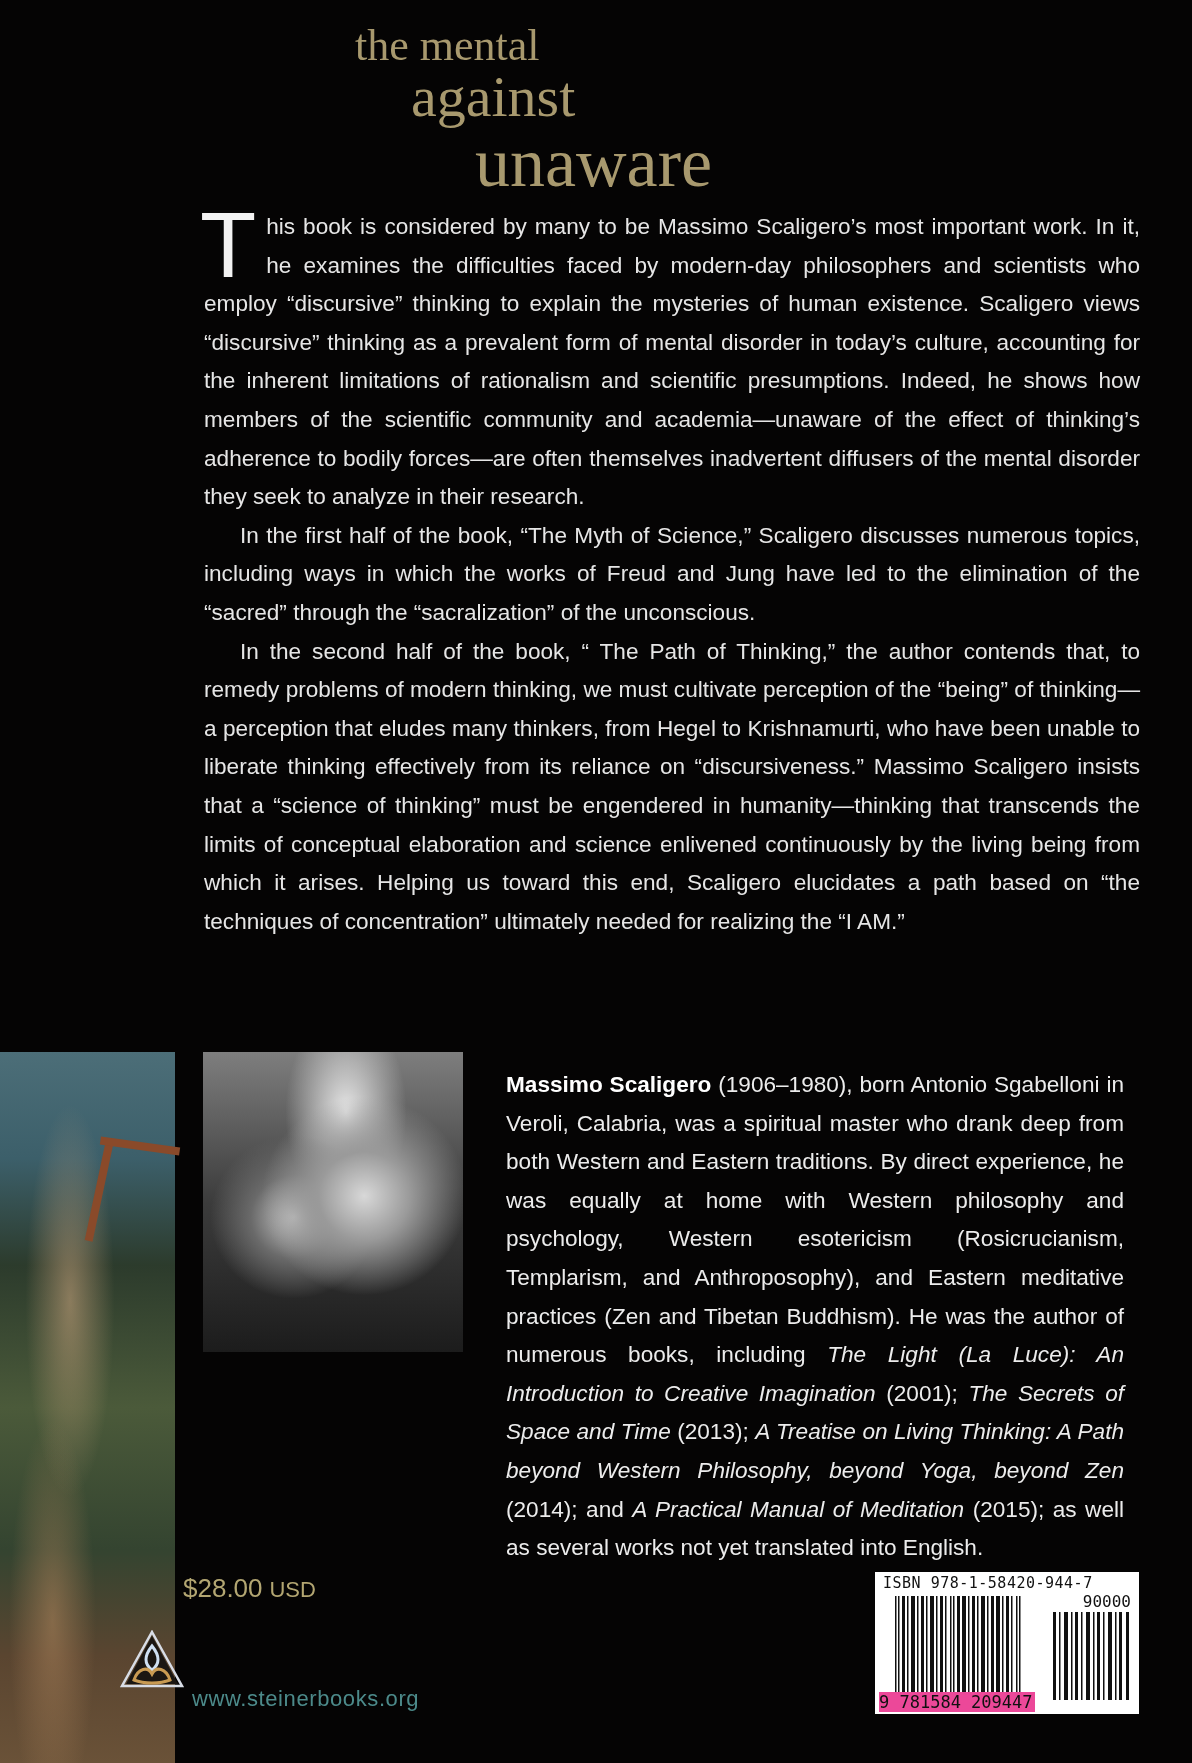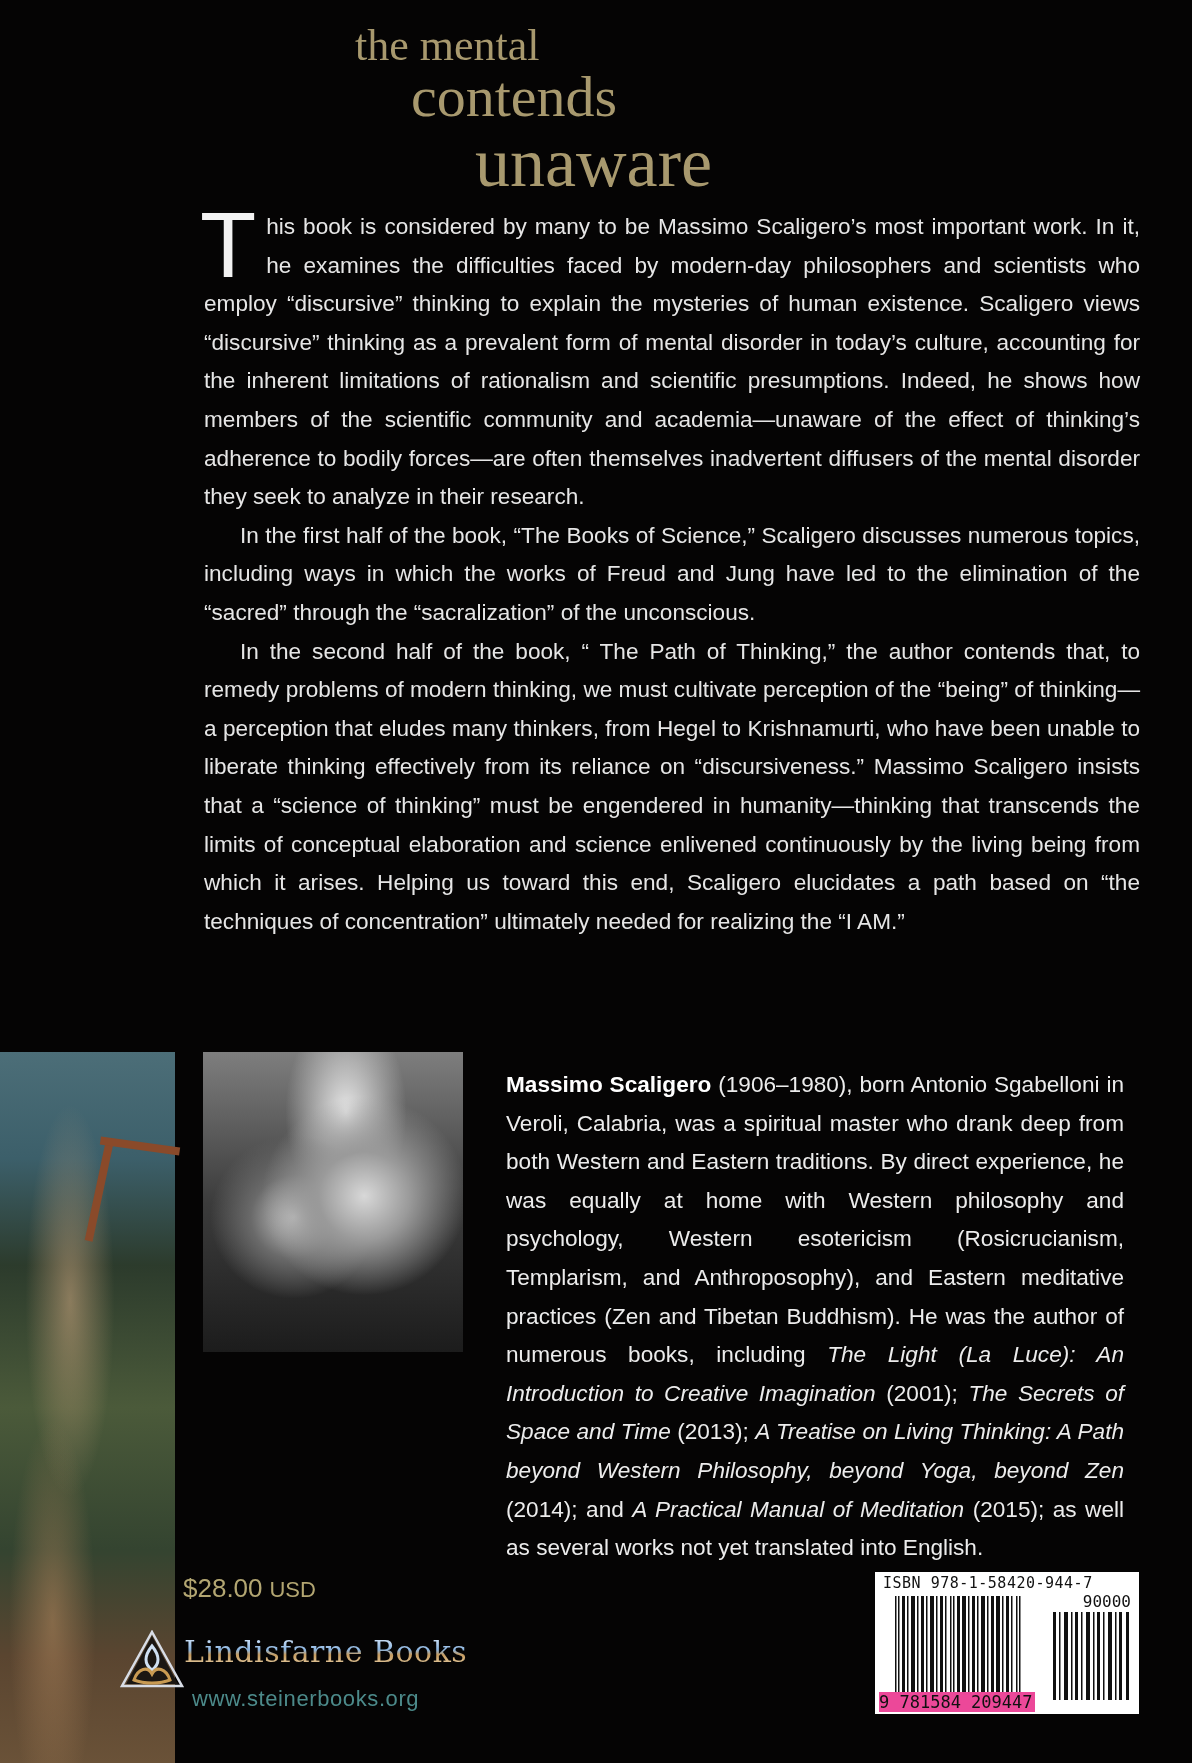--- a/index.html
+++ b/index.html
@@ -105,29 +105,29 @@
     .ean-digits {
       position: absolute; left: 4px; bottom: 2px; font-family: "DejaVu Sans Mono", monospace;
       font-size: 17px; color: #111; white-space: nowrap; background: #ec4899; padding-right: 2px;
     }
   </style>
 </head>
 <body>
 
 <div class="title-block">
   <div class="title-line t1">the mental</div>
-  <div class="title-line t2">contends</div>
+  <div class="title-line t2">against</div>
   <div class="title-line t3">unaware</div>
 </div>
 
 <div class="desc">
   <p>
     <span class="dropcap">T</span><span>his book is considered by many to be Massimo Scaligero’s most important work. In it, he examines the difficulties faced by modern-day philosophers and scientists who employ “discursive” thinking to explain the mysteries of human existence. Scaligero views “discursive” thinking as a prevalent form of mental disorder in today’s culture, accounting for the inherent limitations of rationalism and scientific presumptions. Indeed, he shows how members of the scientific community and academia—unaware of the effect of thinking’s adherence to bodily forces—are often themselves inadvertent diffusers of the mental disorder they seek to analyze in their research.</span>
   </p>
-  <p class="indent">In the first half of the book, “The Books of Science,” Scaligero discusses numerous topics, including ways in which the works of Freud and Jung have led to the elimination of the “sacred” through the “sacralization” of the unconscious.</p>
+  <p class="indent">In the first half of the book, “The Myth of Science,” Scaligero discusses numerous topics, including ways in which the works of Freud and Jung have led to the elimination of the “sacred” through the “sacralization” of the unconscious.</p>
   <p class="indent">In the second half of the book, “ The Path of Thinking,” the author contends that, to remedy problems of modern thinking, we must cultivate perception of the “being” of thinking—a perception that eludes many thinkers, from Hegel to Krishnamurti, who have been unable to liberate thinking effectively from its reliance on “discursiveness.” Massimo Scaligero insists that a “science of thinking” must be engendered in humanity—thinking that transcends the limits of conceptual elaboration and science enlivened continuously by the living being from which it arises. Helping us toward this end, Scaligero elucidates a path based on “the techniques of concentration” ultimately needed for realizing the “I AM.”</p>
 </div>
 
 <div class="painting">
   <div class="painting-bar"></div>
   <div class="painting-bar2"></div>
 </div>
 
 <div class="photo"></div>
 
@@ -142,21 +142,20 @@
   <span class="cur">USD</span>
 </div>
 
 <div class="logo">
   <svg class="logo-tri" viewBox="0 0 64 58">
     <polygon points="32,2 62,56 2,56" fill="none" stroke="#d8dde6" stroke-width="2.5"></polygon>
     <polygon points="32,6 58,54 6,54" fill="#1a1612"></polygon>
     <path d="M32 16 C 24 26, 24 34, 32 40 C 40 34, 40 26, 32 16 Z" fill="none" stroke="#cfe0f2" stroke-width="3"></path>
     <path d="M14 50 C 18 38, 28 36, 32 44 C 36 36, 46 38, 50 50 C 40 54, 24 54, 14 50 Z" fill="none" stroke="#c89a52" stroke-width="3"></path>
   </svg>
-  <div class="logo-name">Lindisfarne Books</div>
 </div>
 <div class="logo-url">www.steinerbooks.org</div>
 
 <div class="barcode">
   <div class="isbn-top">ISBN 978-1-58420-944-7</div>
   <div class="addon-num">90000</div>
   <svg class="bars-main" viewBox="0 0 128 110" preserveAspectRatio="none">
     <g fill="#111">
       <rect x="0" y="0" width="1.5" height="110"></rect>
         <rect x="3" y="0" width="1.5" height="110"></rect>

